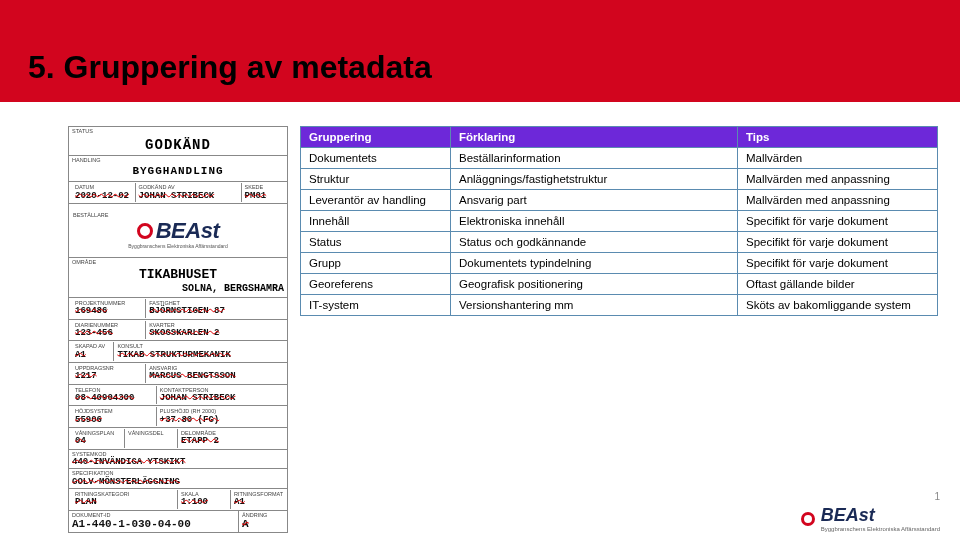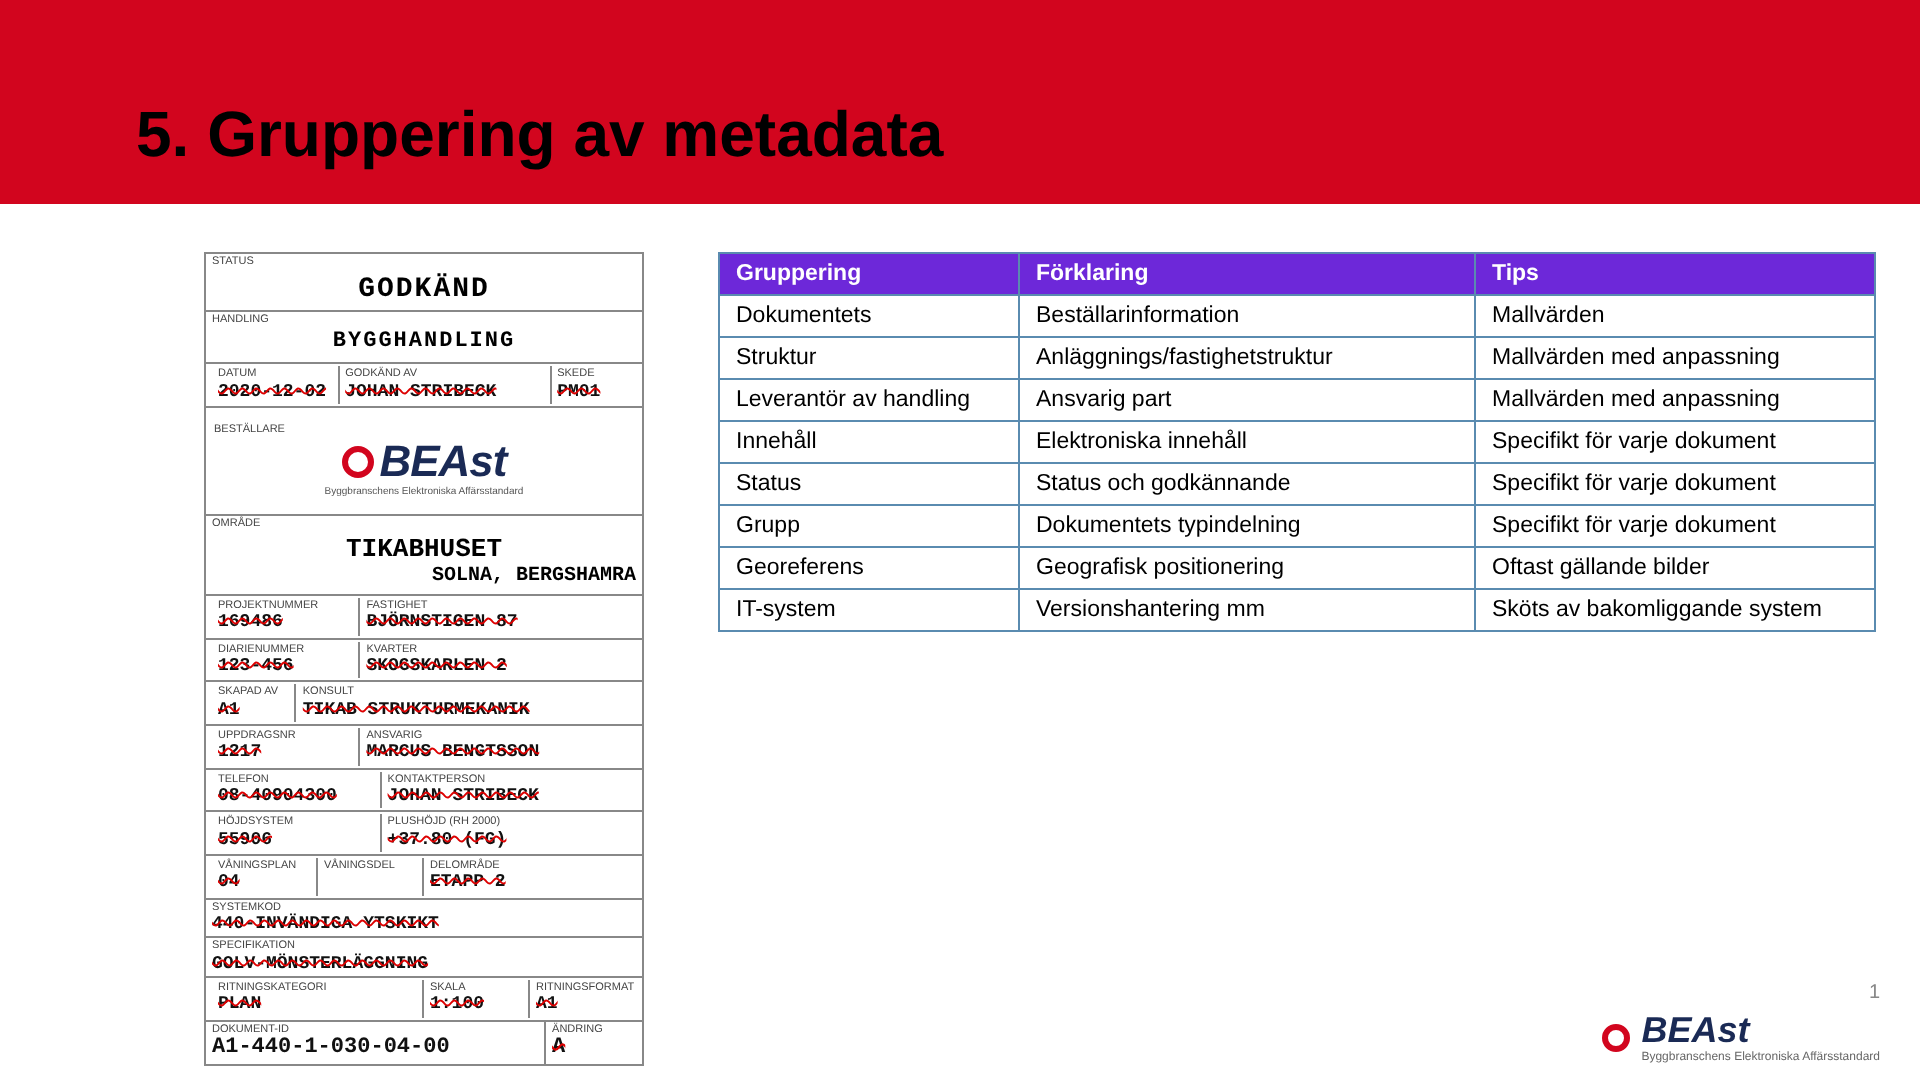--- a/index.html
+++ b/index.html
@@ -1,21 +1,21 @@
 <!DOCTYPE html>
 <html><head>
 <meta charset="utf-8">
 <style>
   * { box-sizing: border-box; margin: 0; padding: 0; }
   html, body { width: 960px; height: 540px; font-family: Arial, Helvetica, sans-serif; background: #fff; overflow: hidden; }
 
   .header-bar { background: #d2051e; height: 102px; width: 100%; padding: 0; display: flex; align-items: flex-end; }
-  .title { color: #000; font-size: 32px; font-weight: 700; padding: 0 0 16px 28px; margin-left: 40px; }
-
-  .content { display: flex; padding: 24px 22px 0 102px; gap: 37px; }
+  .title { color: #000; font-size: 32px; font-weight: 700; padding: 0 0 16px 28px; }
+
+  .content { display: flex; padding: 24px 22px 0 68px; gap: 12px; }
 
   
   .form-box { width: 220px; border: 1px solid #888; background: #fff; font-size: 7px; line-height: 1.15; display: flex; flex-direction: column; flex-shrink: 0; }
   .fb-sec { border-bottom: 1px solid #888; padding: 1px 3px; }
   .fb-lbl { font-size: 5.5px; color: #444; text-transform: none; letter-spacing: 0; }
   .fb-val { font-size: 9px; font-weight: 700; font-family: "Courier New", monospace; color: #111; }
   .fb-title1 { font-size: 14px; font-weight: 700; text-align: center; padding: 3px 0 1px; font-family: "Courier New", monospace; letter-spacing: 1px; }
   .fb-title2 { font-size: 11px; font-weight: 700; text-align: center; padding: 1px 0 3px; font-family: Liberation Mono, monospace; letter-spacing: 1px; }
   .fb-row { display: flex; }
   .fb-col { border-right: 1px solid #888; padding: 1px 3px; }

